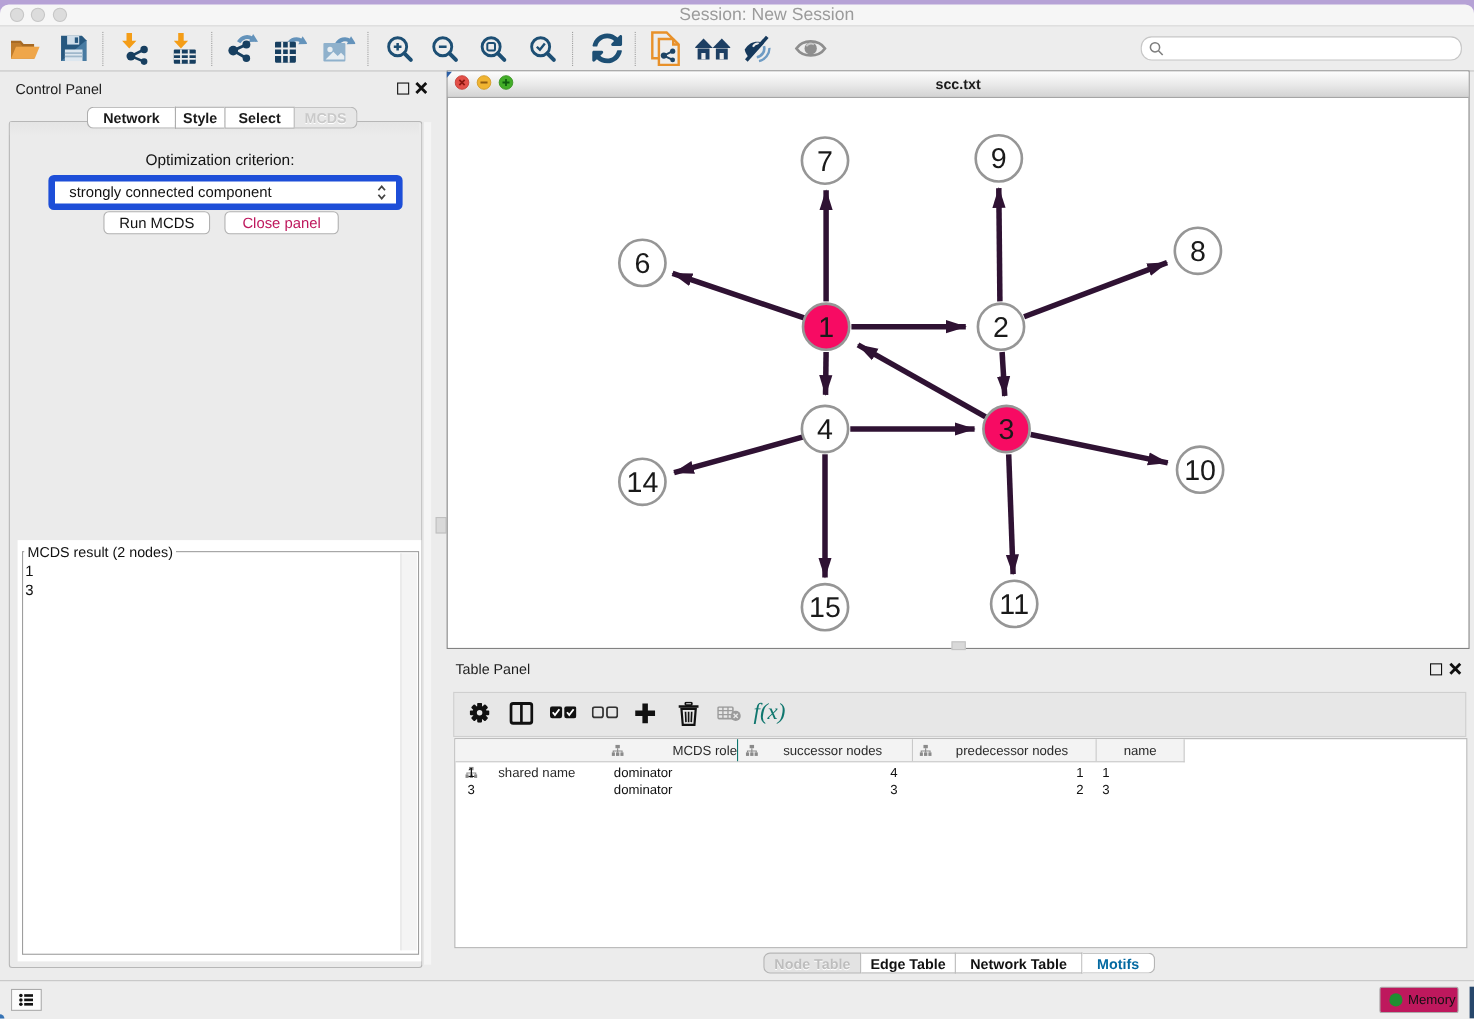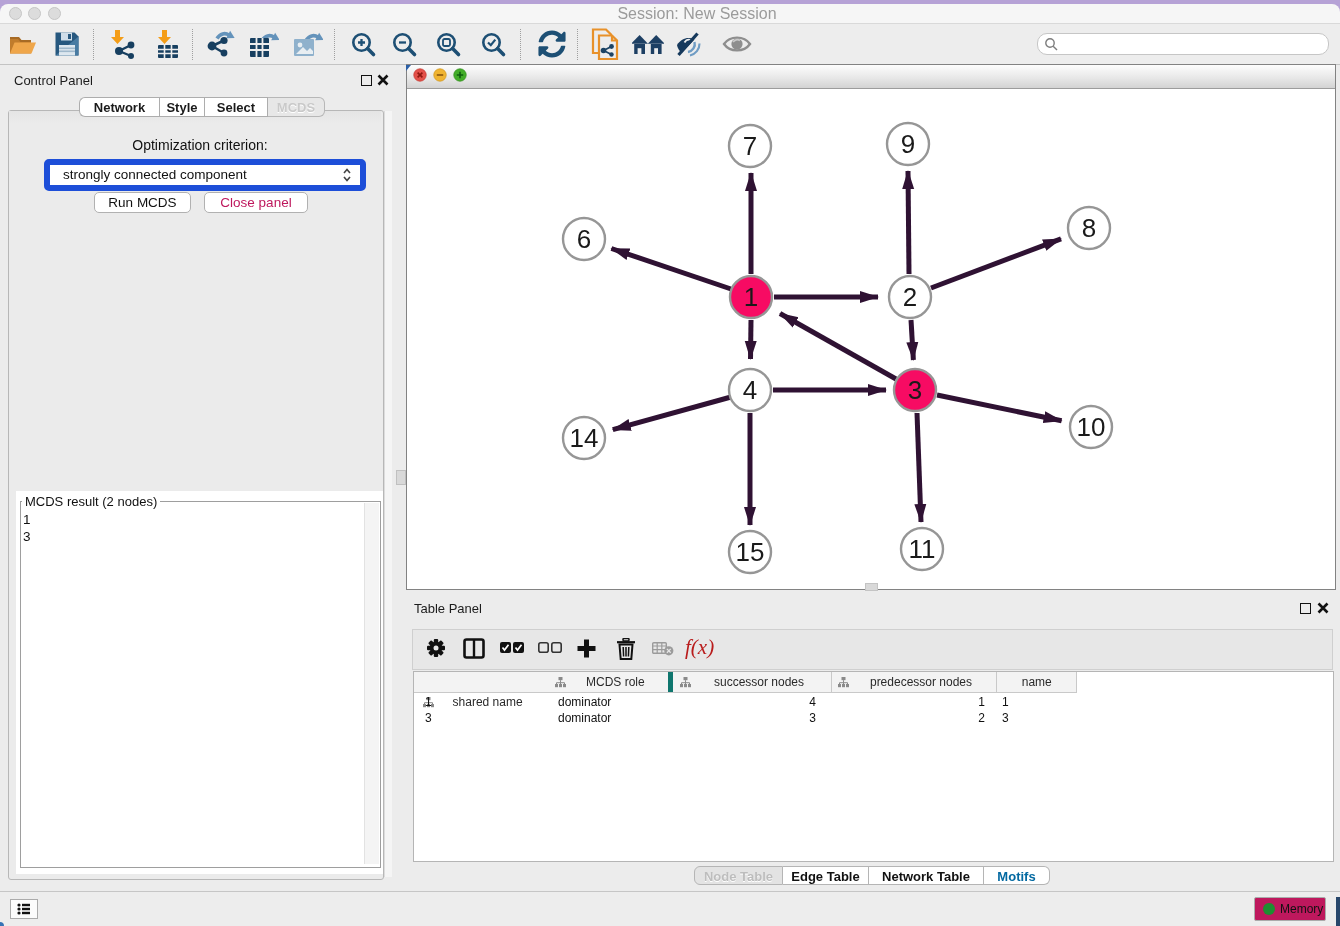--- a/index.html
+++ b/index.html
@@ -199,20 +199,21 @@
 <div class="abs" style="left:22px;top:494px;background:#fff;padding:0 3px;font-size:13px;color:#111;">MCDS result (2 nodes)</div>
 <div class="abs" style="left:364px;top:503px;width:14px;height:361px;background:#f4f4f4;border-left:1px solid #e2e2e2;"></div>
 <div class="abs" style="left:23px;top:511px;font-size:13.5px;color:#111;line-height:17px;">1<br>3</div>
 
 <div class="abs" style="left:384px;top:111px;width:7px;height:766px;background:#f5f5f5;border-left:1px solid #dcdcdc;"></div>
 
 <div class="abs" style="left:396px;top:470px;width:8px;height:13px;background:#d9d9d9;border:1px solid #c0c0c0;"></div>
 
 <div class="abs" style="left:406px;top:64px;width:928px;height:524px;border:1px solid #828282;background:#fff;">
   <div style="position:absolute;left:0;top:0;width:100%;height:23px;background:linear-gradient(#fdfdfd,#e8e8e8 55%,#d3d3d3);border-bottom:1px solid #9c9c9c;"></div>
+  <div style="position:absolute;left:0;top:4px;width:100%;text-align:center;font-size:13px;font-weight:bold;color:#1a1a1a;">scc.txt</div>
   <svg style="position:absolute;left:-1px;top:0px;" width="5" height="6" viewBox="0 0 5 6">
       <path d="M0,0 L5,0 L0,6 z" fill="#2b5fa6"></path>
     </svg>
 
   <svg style="position:absolute;left:6px;top:3px;" width="66" height="14" viewBox="0 0 66 14">
     <circle cx="7" cy="7" r="6.2" fill="#e35049" stroke="#c63f38" stroke-width="0.8"></circle>
     <path d="M4.6 4.6 L9.4 9.4 M9.4 4.6 L4.6 9.4" stroke="#8e1710" stroke-width="1.6"></path>
     <circle cx="27" cy="7" r="6.2" fill="#f0b431" stroke="#d29a25" stroke-width="0.8"></circle>
     <path d="M23.8 7 L30.2 7" stroke="#8f5b10" stroke-width="1.7"></path>
     <circle cx="47" cy="7" r="6.2" fill="#42ad28" stroke="#399323" stroke-width="0.8"></circle>
@@ -328,35 +329,35 @@
     <path d="M7.2,9 L7.6,18.5 M10,9 L10,18.5 M12.8,9 L12.4,18.5" stroke="#111" stroke-width="1.5"></path>
   </svg>
 
   <svg style="position:absolute;left:239px;top:12px;" width="22" height="14" viewBox="0 0 22 14">
     <rect x="0.7" y="0.7" width="13.6" height="10.6" rx="1" fill="none" stroke="#9b9b9b" stroke-width="1.4"></rect>
     <path d="M0.7,4 h13.6 M0.7,7.7 h13.6 M5.2,0.7 v10.6 M9.8,0.7 v10.6" stroke="#9b9b9b" stroke-width="1.2"></path>
     <circle cx="16.8" cy="8.8" r="4.6" fill="#9b9b9b"></circle>
     <path d="M14.9,6.9 L18.7,10.7 M18.7,6.9 L14.9,10.7" stroke="#e7e7e7" stroke-width="1.3"></path>
   </svg>
 
-  <div style="position:absolute;left:272px;top:5px;font-family:'Liberation Serif',serif;font-style:italic;font-size:21px;color:#b91c1c;">f(x)</div>
+  <div style="position:absolute;left:272px;top:5px;font-family:'Liberation Serif',serif;font-style:italic;font-size:21px;color:#0f766e;">f(x)</div>
 </div>
 
 <div class="abs" style="left:413px;top:671px;width:919px;height:189px;background:#fff;border:1px solid #b5b5b5;"></div>
 <div class="abs" id="thead" style="left:414px;top:672px;width:662px;height:20px;background:#f3f3f3;border-right:1px solid #c9c9c9;border-bottom:1px solid #c9c9c9;display:flex;font-size:12px;color:#2a2a2a;">
   <div style="width:134px;border-right:1px solid #c9c9c9;position:relative;text-align:center;line-height:20px;margin-top:20px;"><svg class="hico" style="position:absolute;left:9px;top:5px;" width="11" height="11" viewBox="0 0 11 11">
         <g fill="#8a8a8a">
           <rect x="3.5" y="0" width="4" height="3.2"></rect>
           <rect x="0" y="7" width="3" height="3.2"></rect>
           <rect x="4" y="7" width="3" height="3.2"></rect>
           <rect x="8" y="7" width="3" height="3.2"></rect>
           <path d="M5.5,3.2 v2 M1.5,7 v-1.3 h8 V7 M5.5,5.2 v1.8" stroke="#8a8a8a" stroke-width="1" fill="none"></path>
         </g>
       </svg><span style="margin-left:14px;">shared name</span></div>
-  <div style="width:121px;border-right:5px solid #0f766e;position:relative;text-align:center;line-height:20px;"><svg class="hico" style="position:absolute;left:7px;top:5px;" width="11" height="11" viewBox="0 0 11 11">
+  <div style="width:121px;border-right:1px solid #0f766e;position:relative;text-align:right;line-height:20px;"><svg class="hico" style="position:absolute;left:7px;top:5px;" width="11" height="11" viewBox="0 0 11 11">
         <g fill="#8a8a8a">
           <rect x="3.5" y="0" width="4" height="3.2"></rect>
           <rect x="0" y="7" width="3" height="3.2"></rect>
           <rect x="4" y="7" width="3" height="3.2"></rect>
           <rect x="8" y="7" width="3" height="3.2"></rect>
           <path d="M5.5,3.2 v2 M1.5,7 v-1.3 h8 V7 M5.5,5.2 v1.8" stroke="#8a8a8a" stroke-width="1" fill="none"></path>
         </g>
       </svg><span style="margin-left:14px;">MCDS role</span></div>
   <div style="width:158px;border-right:1px solid #c9c9c9;position:relative;text-align:center;line-height:20px;"><svg class="hico" style="position:absolute;left:7px;top:5px;" width="11" height="11" viewBox="0 0 11 11">
         <g fill="#8a8a8a">

